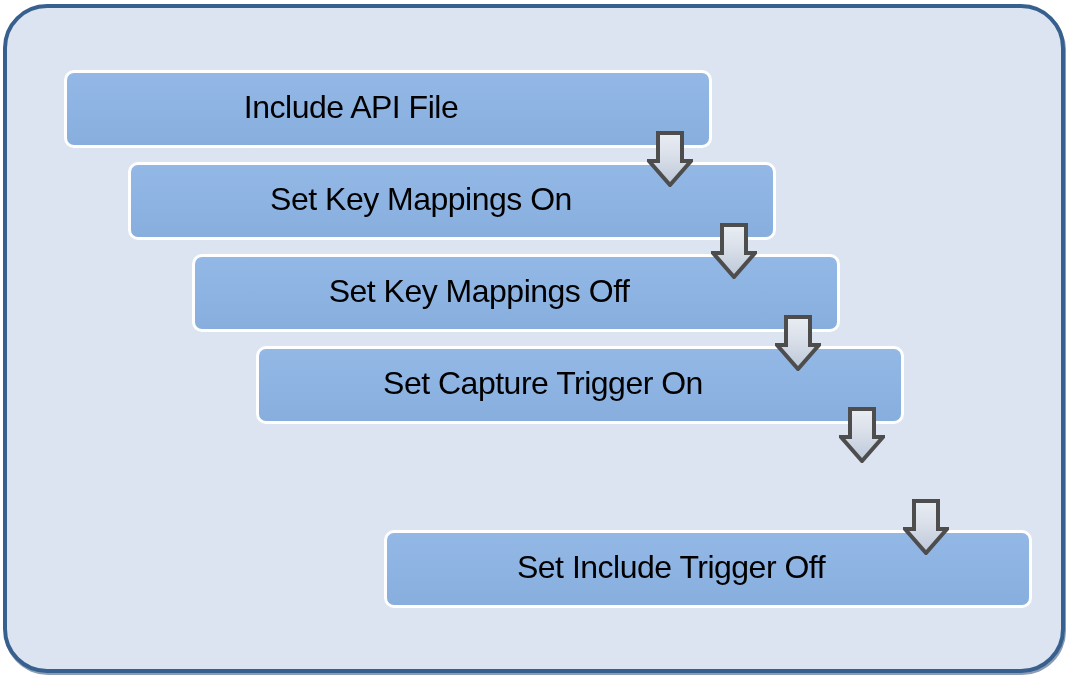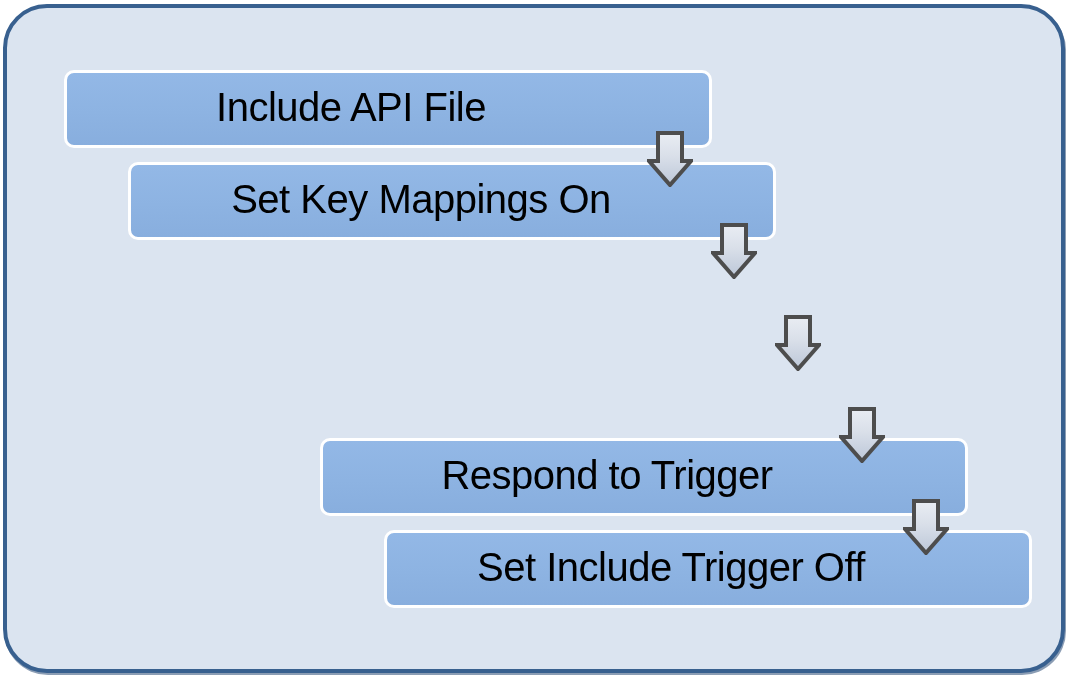--- a/index.html
+++ b/index.html
@@ -41,21 +41,21 @@
     border: 3px solid #ffffff;
     border-radius: 10px;
     display: flex;
     align-items: center;
     justify-content: center;
     padding-right: 104px;
     z-index: 1;
   }
 
   .step-label {
-    font-size: 40px;
+    font-size: 32px;
     letter-spacing: -0.5px;
     color: #000000;
     white-space: nowrap;
     line-height: 1;
     padding-bottom: 4px;
     margin-left: 30px;
   }
 
   .arrow {
     position: absolute;
@@ -77,25 +77,28 @@
   <div class="container">
 
     <div class="step" style="left:57px; top:62px;">
       <span class="step-label">Include API File</span>
     </div>
 
     <div class="step" style="left:121px; top:154px;padding-left:12px;">
       <span class="step-label">Set Key Mappings On</span>
     </div>
 
+    <div class="step" style="left:185px; top:246px;">
+      <span class="step-label">Set Key Mappings Off</span>
+    </div>
 
+    <div class="step" style="left:249px; top:338px;">
+      <span class="step-label">Set Capture Trigger On</span>
+    </div>
 
-    <div class="step" style="left:313px; top:430px;">
-      <span class="step-label">Respond to Trigger</span>
-    </div>
 
     <div class="step" style="left:377px; top:522px;">
       <span class="step-label">Set Include Trigger Off</span>
     </div>
 
     <div class="arrow" style="left:640px; top:123px;">
       <svg viewBox="0 0 46 56" xmlns="http://www.w3.org/2000/svg">
         <defs>
           <linearGradient id="ag1" x1="0" y1="0" x2="0" y2="1">
             <stop offset="0%" stop-color="#e9edf3"></stop>

